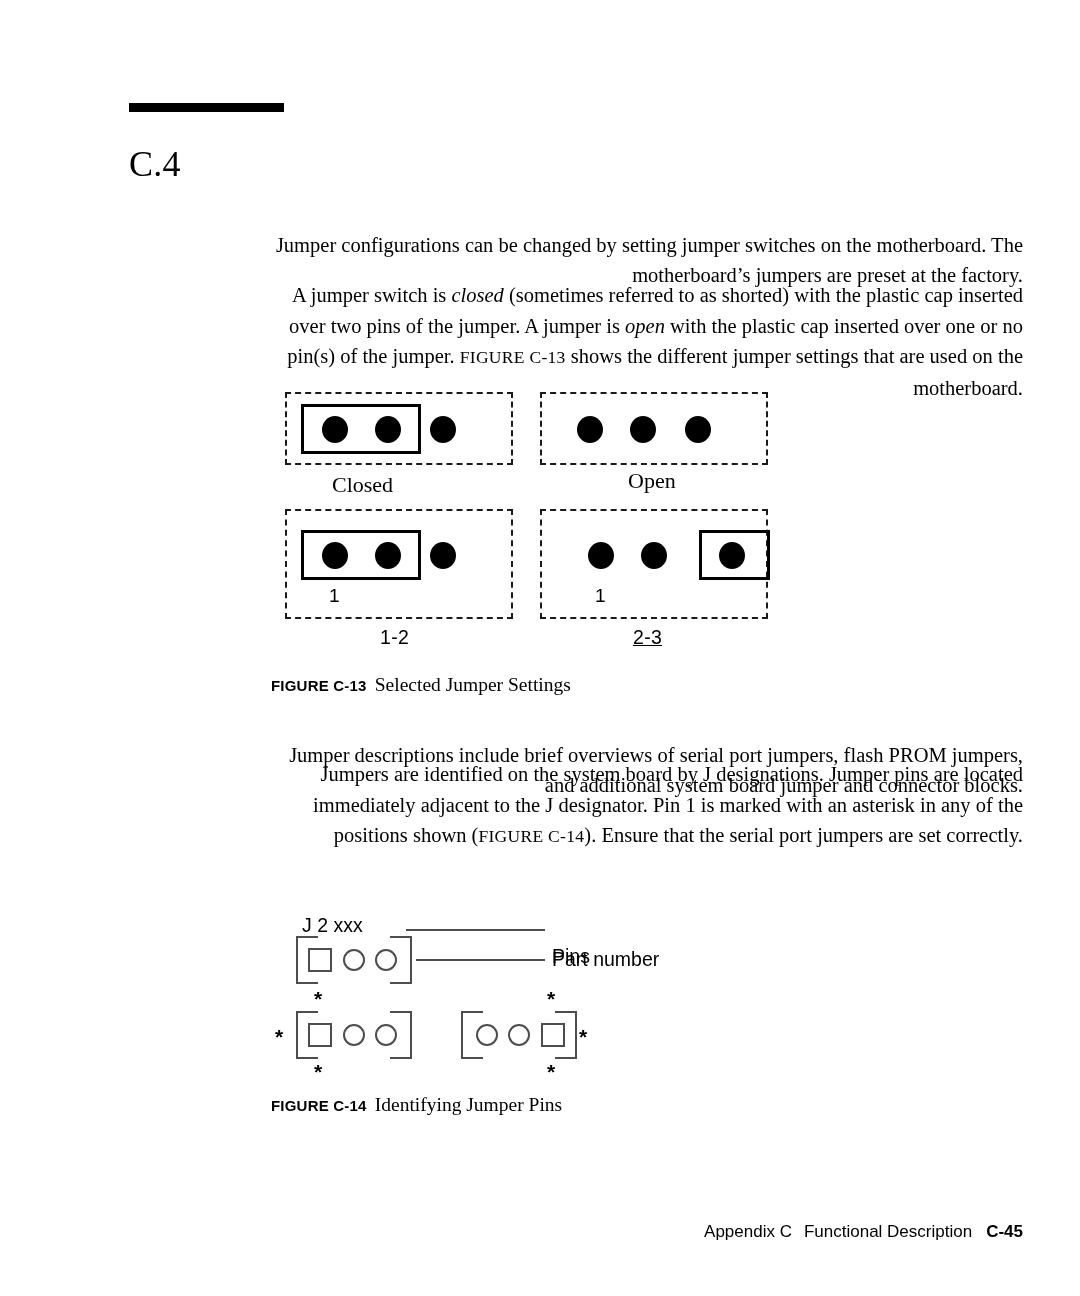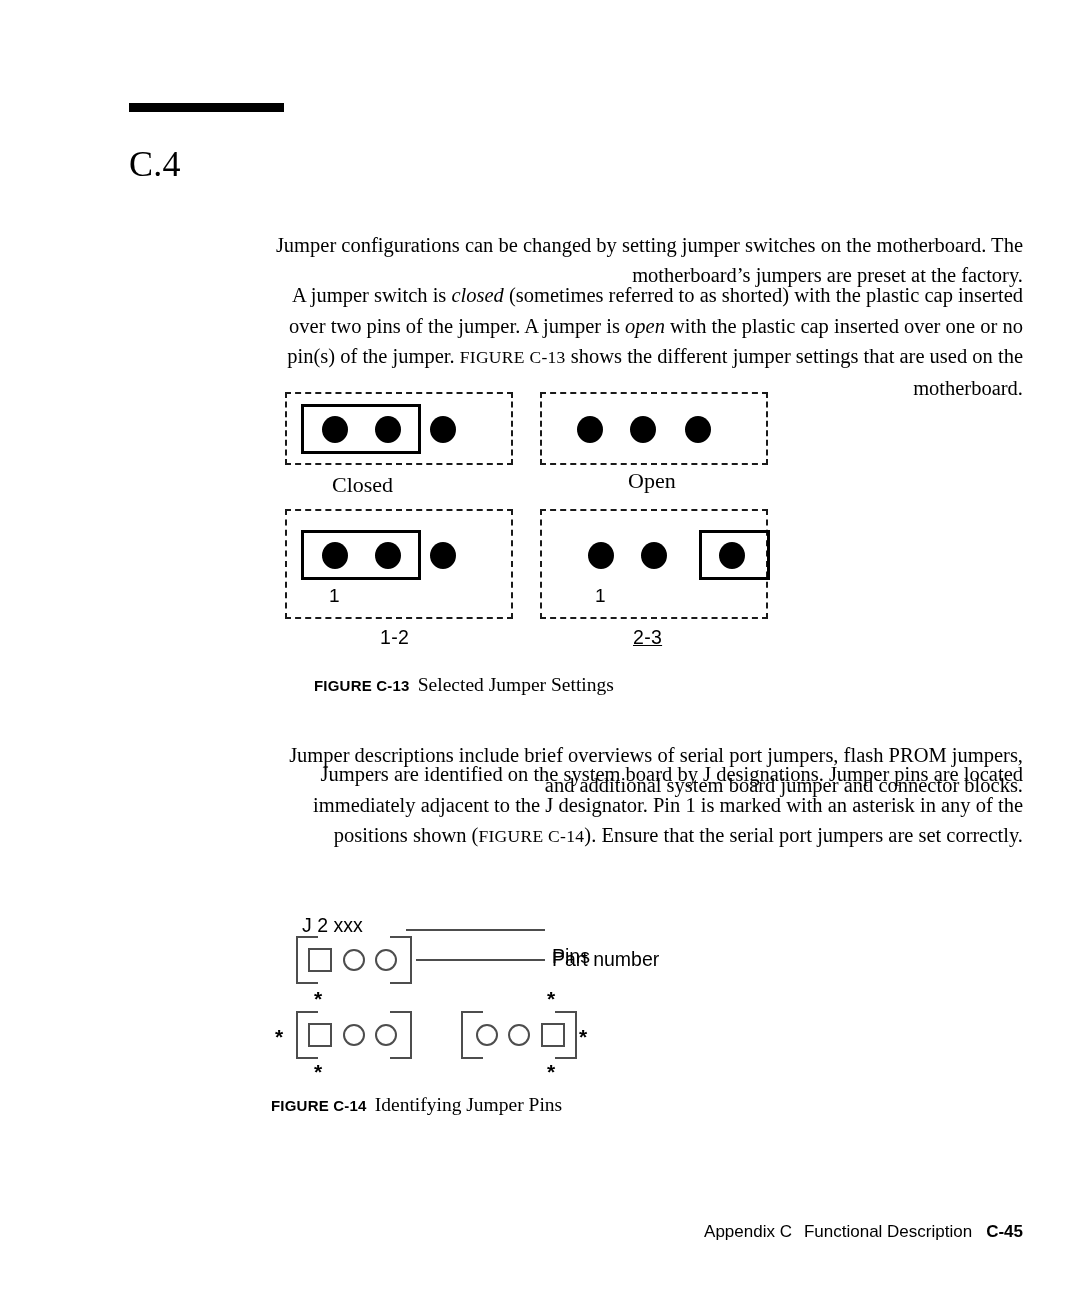--- a/index.html
+++ b/index.html
@@ -80,21 +80,21 @@
   .fig-caption .fig-label {
     font-family: "Liberation Sans", "DejaVu Sans", sans-serif;
     font-weight: bold;
     font-size: 15px;
     letter-spacing: 0.2px;
   }
   .fig-caption .fig-title {
     font-family: "Liberation Serif", "DejaVu Serif", serif;
     font-size: 19.5px;
   }
-  #caption-c13 { top: 673px; margin-left: 43px; }
+  #caption-c13 { top: 673px; }
   #caption-c14 { top: 1093px; }
 
   
   #figure-c13 {
     position: absolute;
     left: 285px;
     top: 392px;
     width: 490px;
     height: 265px;
   }

